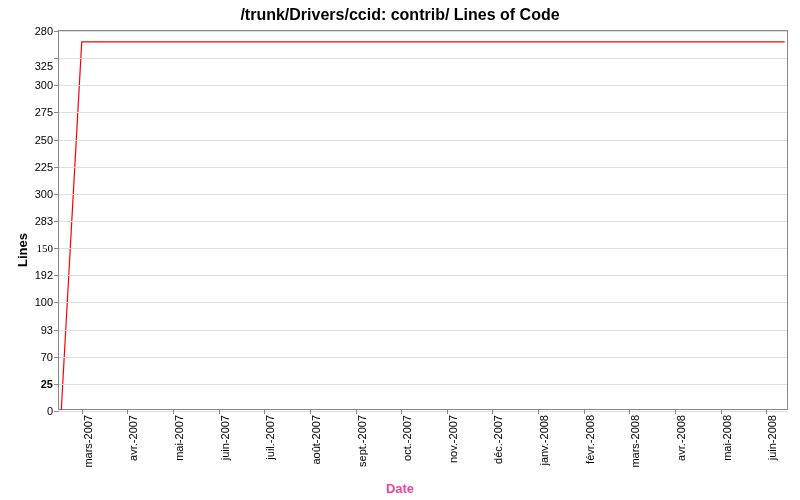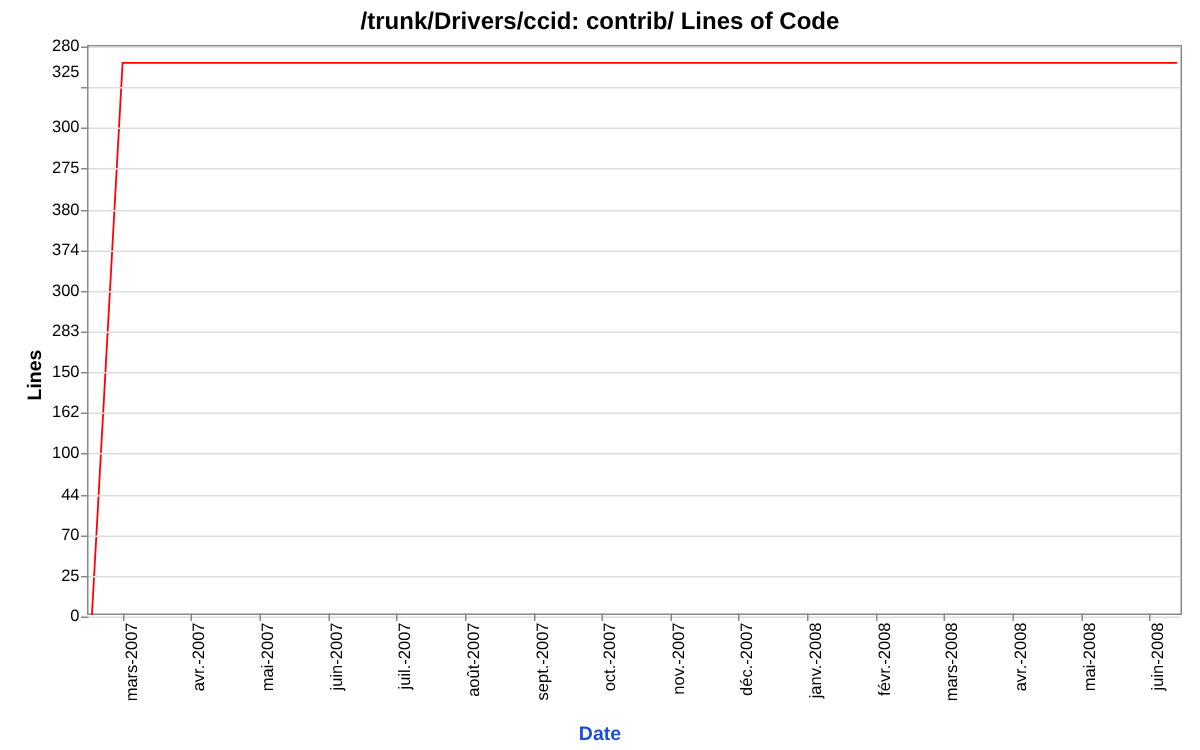--- a/index.html
+++ b/index.html
@@ -32,21 +32,21 @@
     color: #000;
   }
   .xlabel {
     position: absolute;
     bottom: 4px;
     left: 0;
     right: 0;
     text-align: center;
     font-weight: bold;
     font-size: 13px;
-    color: #1d4ed8;
+    color: #ec4899;
   }
   .plot {
     position: absolute;
     left: 58px;
     top: 30px;
     width: 730px;
     height: 380px;
     border: 1px solid #888;
   }
   .grid-h {
@@ -109,57 +109,57 @@
 
 <div class="plot" id="plot">
   <svg class="series" id="series-svg" preserveAspectRatio="none" viewBox="0 0 730 380">
       <polyline points="2.3,380.0 22.8,10.9 68.4,10.9 114.1,10.9 159.7,10.9 205.3,10.9 250.9,10.9 296.6,10.9 342.2,10.9 387.8,10.9 433.4,10.9 479.1,10.9 524.7,10.9 570.3,10.9 615.9,10.9 661.6,10.9 727.7,10.9" stroke="#ff0000"></polyline>
     </svg>
 <div class="grid-h" style="top: 380px;"></div>
     <div class="ytick-mark" style="top: 380px;"></div>
     <div class="ytick" style="top: 380px;">0</div>
     <div class="grid-h" style="top: 352.857px;"></div>
     <div class="ytick-mark" style="top: 352.857px;"></div>
-    <div class="ytick" style="top: 352.857px;">25</div>
+    <div class="ytick" style="top: 352.857px; font-weight: bold;">25</div>
     <div class="grid-h" style="top: 325.714px;"></div>
     <div class="ytick-mark" style="top: 325.714px;"></div>
     <div class="ytick" style="top: 325.714px;">70</div>
     <div class="grid-h" style="top: 298.571px;"></div>
     <div class="ytick-mark" style="top: 298.571px;"></div>
-    <div class="ytick" style="top: 298.571px;">44</div>
+    <div class="ytick" style="top: 298.571px;">93</div>
     <div class="grid-h" style="top: 271.429px;"></div>
     <div class="ytick-mark" style="top: 271.429px;"></div>
     <div class="ytick" style="top: 271.429px;">100</div>
     <div class="grid-h" style="top: 244.286px;"></div>
     <div class="ytick-mark" style="top: 244.286px;"></div>
-    <div class="ytick" style="top: 244.286px;">162</div>
+    <div class="ytick" style="top: 244.286px;">192</div>
     <div class="grid-h" style="top: 217.143px;"></div>
     <div class="ytick-mark" style="top: 217.143px;"></div>
-    <div class="ytick" style="top: 217.143px;">150</div>
+    <div class="ytick" style="top: 217.143px; font-family: Liberation Serif, serif;">150</div>
     <div class="grid-h" style="top: 190px;"></div>
     <div class="ytick-mark" style="top: 190px;"></div>
     <div class="ytick" style="top: 190px;">283</div>
     <div class="grid-h" style="top: 162.857px;"></div>
     <div class="ytick-mark" style="top: 162.857px;"></div>
     <div class="ytick" style="top: 162.857px;">300</div>
     <div class="grid-h" style="top: 135.714px;"></div>
     <div class="ytick-mark" style="top: 135.714px;"></div>
-    <div class="ytick" style="top: 135.714px;">374</div>
+    <div class="ytick" style="top: 135.714px;">225</div>
     <div class="grid-h" style="top: 108.571px;"></div>
     <div class="ytick-mark" style="top: 108.571px;"></div>
-    <div class="ytick" style="top: 108.571px;">380</div>
+    <div class="ytick" style="top: 108.571px;">250</div>
     <div class="grid-h" style="top: 81.4286px;"></div>
     <div class="ytick-mark" style="top: 81.4286px;"></div>
     <div class="ytick" style="top: 81px;">275</div>
     <div class="grid-h" style="top: 54.2857px;"></div>
     <div class="ytick-mark" style="top: 54.2857px;"></div>
     <div class="ytick" style="top: 54.2857px;">300</div>
     <div class="grid-h" style="top: 27.1429px;"></div>
     <div class="ytick-mark" style="top: 27.1429px;"></div>
-    <div class="ytick" style="top: 17px;">325</div>
+    <div class="ytick" style="top: 35px;">325</div>
     <div class="grid-h" style="top: 0px;"></div>
     <div class="ytick-mark" style="top: 0px;"></div>
     <div class="ytick" style="top: 0px;">280</div>
     <div class="xtick-mark" style="left: 22.8125px;"></div>
     <div class="xtick" style="left: 22.8125px;">mars-2007</div>
     <div class="xtick-mark" style="left: 68.4375px;"></div>
     <div class="xtick" style="left: 68.4375px;">avr.-2007</div>
     <div class="xtick-mark" style="left: 114.062px;"></div>
     <div class="xtick" style="left: 114.062px;">mai-2007</div>
     <div class="xtick-mark" style="left: 159.688px;"></div>

